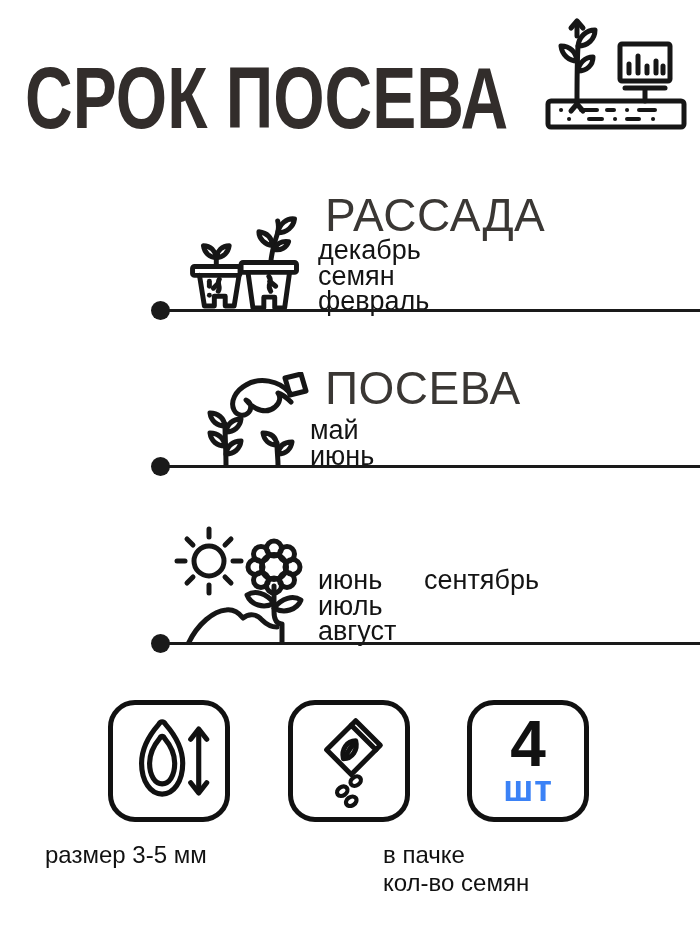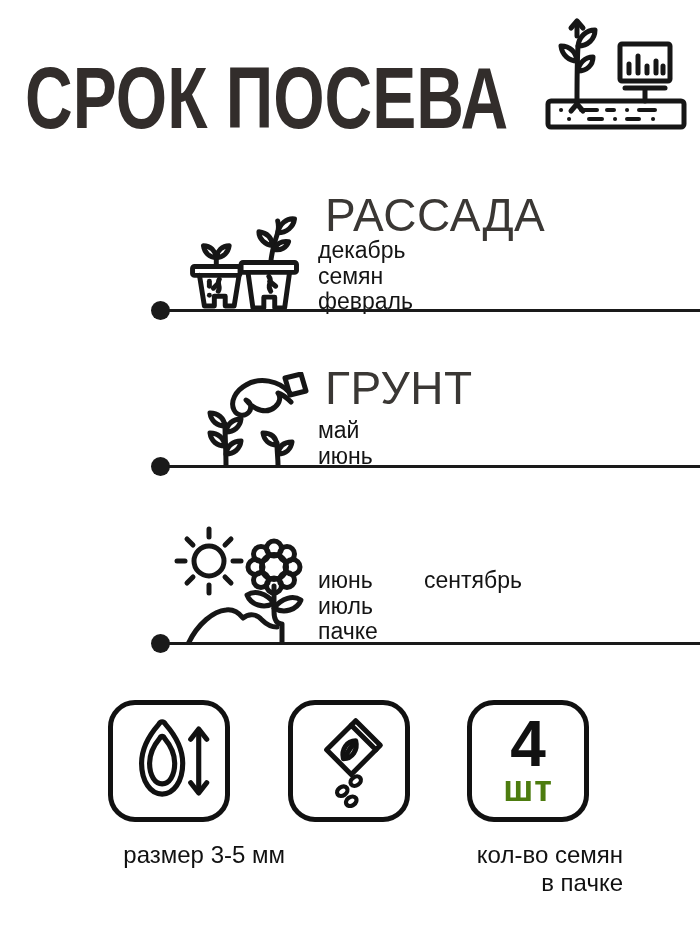--- a/index.html
+++ b/index.html
@@ -10,36 +10,36 @@
   .page-title{
     position:absolute;left:25px;top:56px;font-size:88px;line-height:84px;
     font-weight:700;color:#322d2b;white-space:nowrap;
     transform:scaleX(.75);transform-origin:left top;letter-spacing:0;
   }
   .sec-label{
     position:absolute;left:325px;font-size:46px;line-height:50px;
     font-weight:400;color:#3a3734;letter-spacing:.5px;white-space:nowrap;
   }
   .months{
-    position:absolute;font-size:23px;line-height:25.5px;color:#141414;
+    position:absolute;font-size:27px;line-height:25.5px;color:#141414;
     font-weight:400;white-space:nowrap;
   }
   .timeline{position:absolute;left:161px;right:0;height:3px;background:#1a1a1a;}
   .timeline-dot{position:absolute;left:151px;width:19px;height:19px;border-radius:50%;background:#1a1a1a;}
   .icon-abs{position:absolute;}
   .card{
     position:absolute;top:700px;width:122px;height:122px;box-sizing:border-box;
     border:5px solid #111111;border-radius:27px;
     display:flex;align-items:center;justify-content:center;background:#ffffff;
   }
   .card-count{flex-direction:column;}
   .count-value{font-size:64px;line-height:56px;font-weight:700;color:#111111;}
-  .count-unit{font-size:36px;line-height:34px;font-weight:700;color:#4d7c0f;letter-spacing:1px;}
+  .count-unit{font-size:36px;line-height:34px;font-weight:700;color:#3b82f6;letter-spacing:1px;}
   .caption{
-    position:absolute;top:841px;width:240px;text-align:right;
+    position:absolute;top:841px;width:240px;text-align:left;
     font-size:24px;line-height:27.5px;color:#111111;
   }
   svg{display:block;}
 </style>
 </head>
 <body>
 
 <div class="page">
 
   <div class="page-title">СРОК ПОСЕВА</div>
@@ -115,22 +115,22 @@
       <path d="M27 93 C27 78 26 66 26 52"></path>
       <path d="M26 54 C18 54 12 49 11 41 C19 41 25 46 26 54 Z"></path>
       <path d="M27 60 C35 60 41 55 42 47 C34 47 28 52 27 60 Z"></path>
       <path d="M26 74 C18 74 12 69 11 61 C19 61 25 66 26 74 Z"></path>
       <path d="M27 82 C35 82 41 77 42 69 C34 69 28 74 27 82 Z"></path>
       <path d="M79 93 C79 86 78 80 78 71"></path>
       <path d="M78 73 C70 73 65 68 64 61 C72 61 77 65 78 73 Z"></path>
       <path d="M79 82 C87 82 92 77 93 70 C85 70 80 74 79 82 Z"></path>
     </g>
   </svg>
-  <div class="sec-label" style="top:363px">ГРУНТ</div>
-  <div class="months" style="left:318px;top:418px">
+  <div class="sec-label" style="top:363px">ПОСЕВА</div>
+  <div class="months" style="left:310px;top:418px">
     <div>май</div>
     <div>июнь</div>
   </div>
   <div class="timeline" style="top:465px"></div>
   <div class="timeline-dot" style="top:457px"></div>
 
   <svg class="icon-abs" style="left:164px;top:523px" width="147" height="121" viewBox="0 0 147 121" aria-hidden="true">
     <g fill="none" stroke="#161616" stroke-width="5" stroke-linecap="round" stroke-linejoin="round">
       <circle cx="45" cy="38" r="15"></circle>
       <path d="M45 6 V14"></path>
@@ -152,21 +152,21 @@
         <circle cx="123" cy="57" r="7.5"></circle>
       <path d="M110 63 V88 C110 97 113 101 118 101 V121"></path>
       <path d="M110 80 C102 70 91 67 83 72 C87 82 100 86 110 80 Z"></path>
       <path d="M110 85 C118 75 129 72 137 77 C133 87 120 91 110 85 Z"></path>
       <path d="M24 121 C34 100 50 88 62 87 C70 86 75 90 79 95 C85 90 93 91 98 97 C102 101 107 104 113 104"></path>
     </g>
   </svg>
   <div class="months" style="left:318px;top:568px">
     <div>июнь</div>
     <div>июль</div>
-    <div>пачке</div>
+    <div>август</div>
   </div>
   <div class="months" style="left:424px;top:568px">
     <div>сентябрь</div>
   </div>
   <div class="timeline" style="top:642px"></div>
   <div class="timeline-dot" style="top:634px"></div>
 
   <div class="card" style="left:108px">
     <svg width="96" height="96" viewBox="0 0 84 84" aria-hidden="true">
       <g fill="none" stroke="#111111" stroke-width="4.5" stroke-linecap="round" stroke-linejoin="round">
@@ -199,17 +199,17 @@
     <div class="count-value">4</div>
     <div class="count-unit">шт</div>
   </div>
 
   <div class="caption" style="left:45px">
     <div>размер 3-5 мм</div>
   </div>
   <div class="caption" style="left:215px">
   </div>
   <div class="caption" style="left:383px">
+    <div>в пачке</div>
     <div>кол-во семян</div>
-    <div>в пачке</div>
   </div>
 
 </div>
 
 </body></html>

